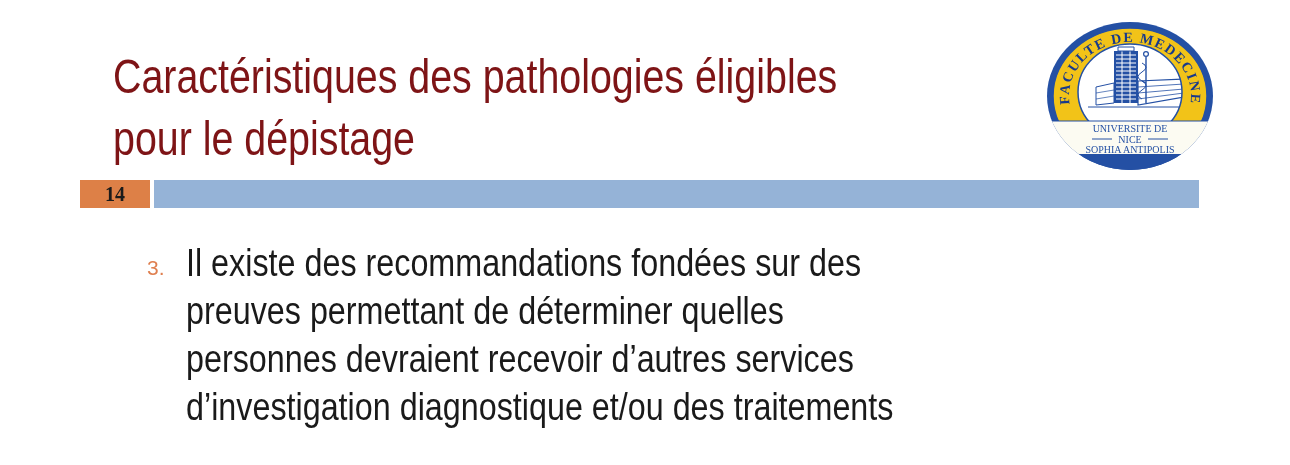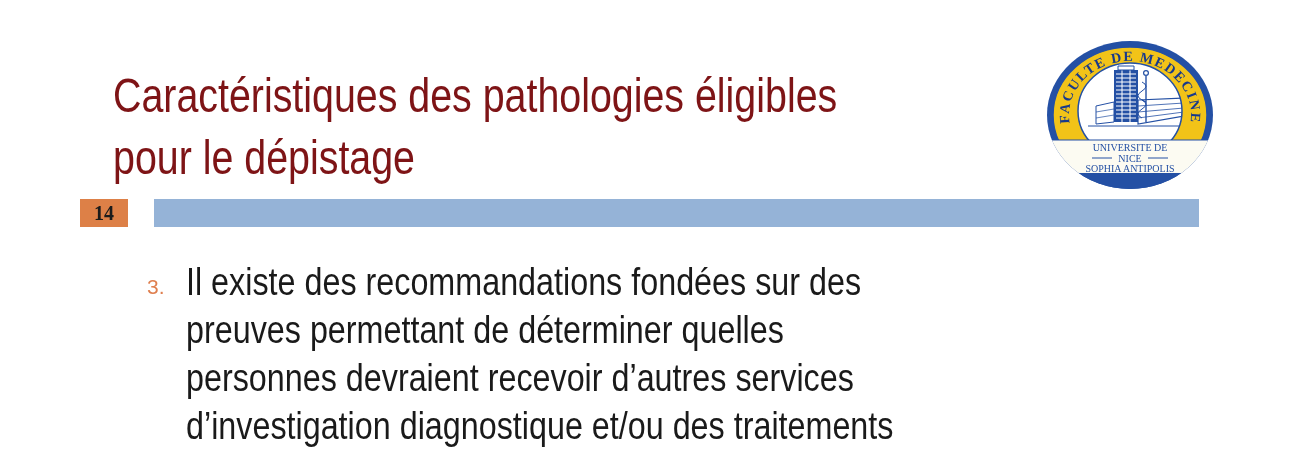--- a/index.html
+++ b/index.html
@@ -3,42 +3,42 @@
 <meta charset="utf-8">
 <style>
   html, body { margin: 0; padding: 0; }
   body {
     width: 1290px; height: 465px;
     background: #ffffff;
     font-family: "Liberation Sans", sans-serif;
     overflow: hidden;
     position: relative;
   }
-  .slide { position: absolute; inset: 0; background: #ffffff; margin-top: 19px; }
+  .slide { position: absolute; inset: 0; background: #ffffff; }
 
   
   .title {
     position: absolute;
     left: 113px; top: 46px;
     margin: 0;
     color: #7E1416;
     font-size: 48px;
     font-weight: 400;
     line-height: 62px;
     transform: scaleX(0.82);
     transform-origin: left top;
     white-space: nowrap;
   }
   .title .tline { display: block; }
 
   
   .page-badge {
     position: absolute;
     left: 80px; top: 180px;
-    width: 48px; height: 28px;
+    width: 70px; height: 28px;
     background: #DD8047;
     color: #1b1b1b;
     font-family: "Liberation Serif", serif;
     font-weight: bold;
     font-size: 20px;
     line-height: 28px;
     text-align: center;
   }
 
   

